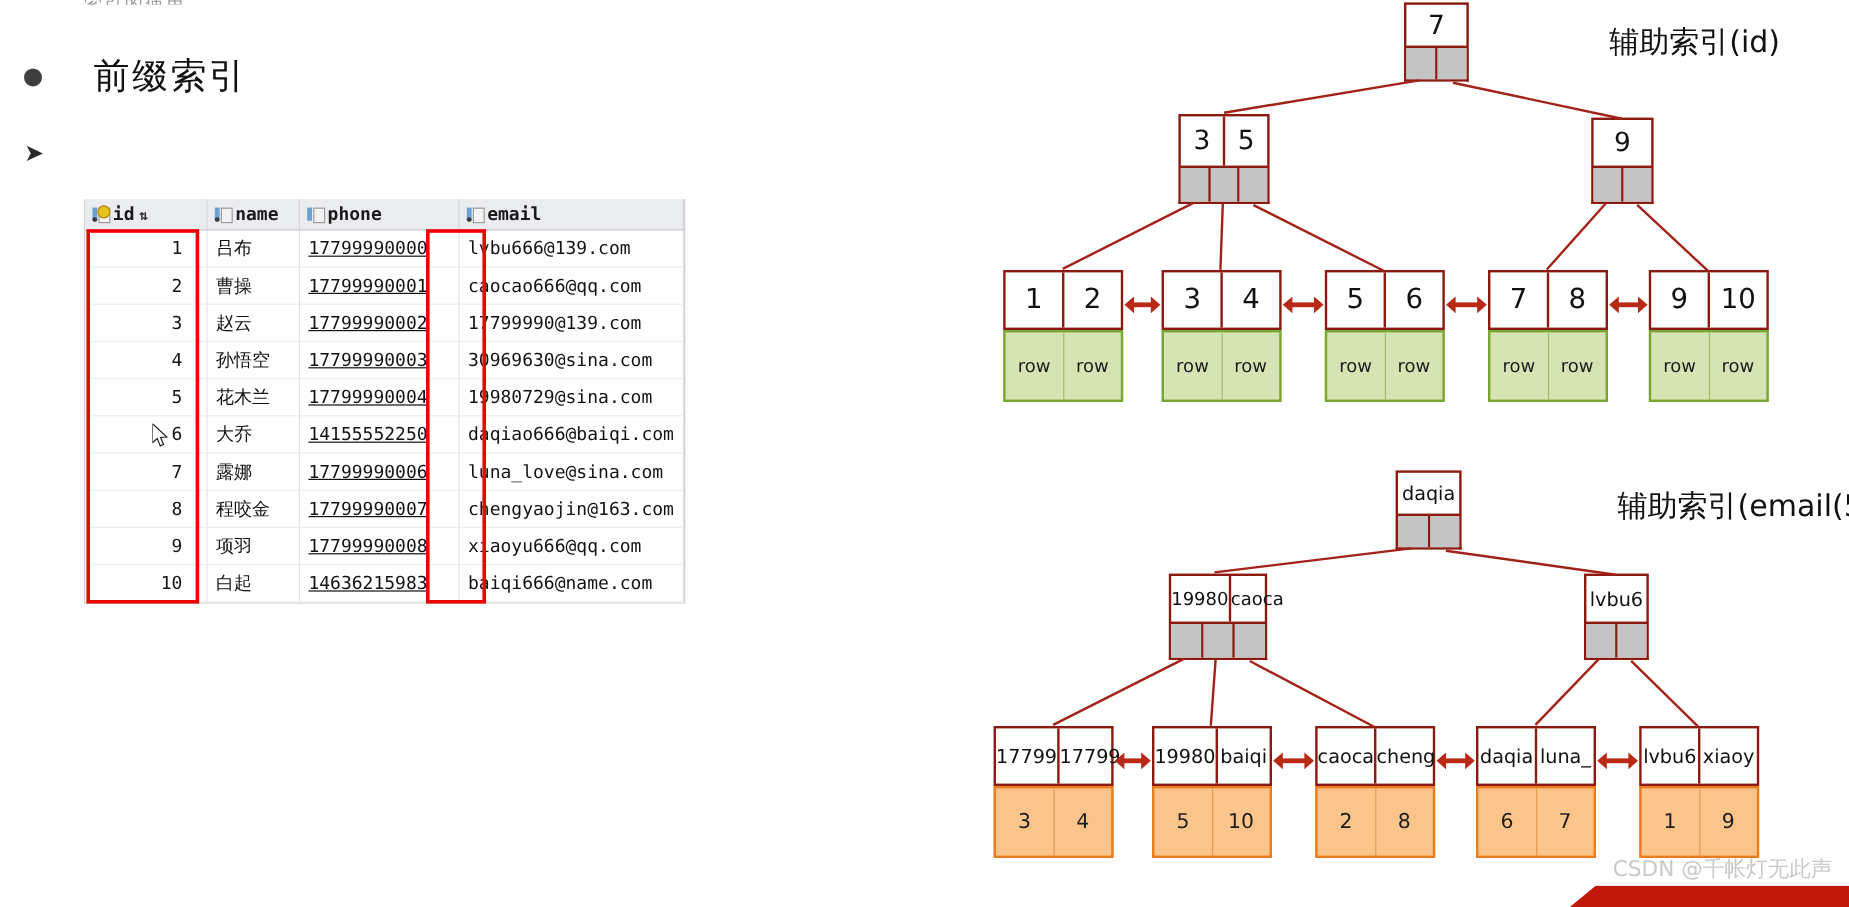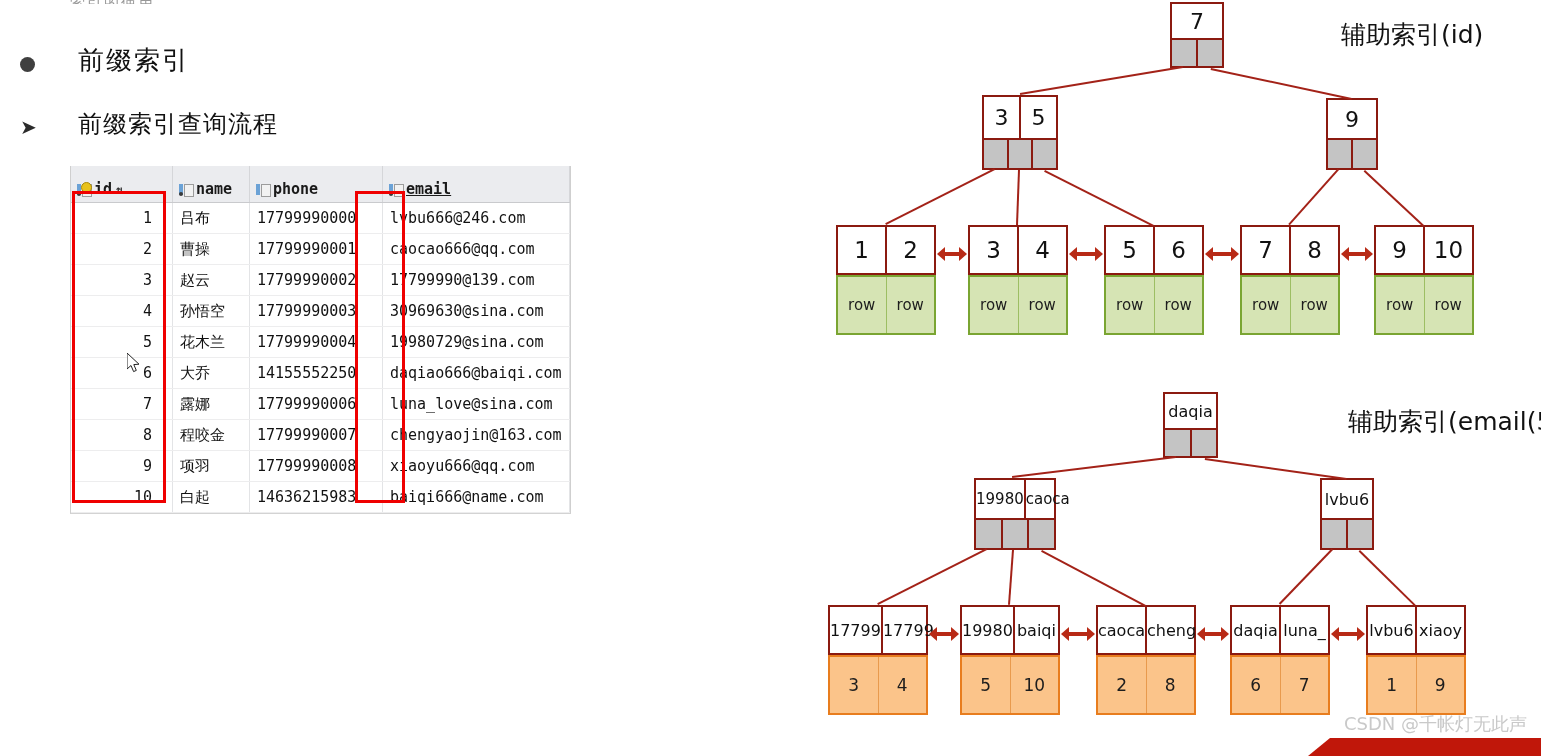--- a/index.html
+++ b/index.html
@@ -17,21 +17,21 @@
     overflow:hidden;color:#444;font-size:15px;opacity:.55;letter-spacing:2px;
     white-space:nowrap;
   }
 
   #bullet-row{position:absolute;left:20px;top:45px;width:520px;height:44px;}
   #bullet-dot{
     position:absolute;left:0px;top:12px;width:15px;height:15px;border-radius:50%;
     background:#3f3f3f;
   }
   #bullet-text{
-    position:absolute;left:58px;top:-2px;font-size:26px;color:#111;
+    position:absolute;left:58px;top:-2px;font-size:30px;color:#111;
     font-family:"DejaVu Sans","Liberation Sans",sans-serif;letter-spacing:2px;
     white-space:nowrap;
   }
 
   #sub-row{position:absolute;left:20px;top:111px;width:520px;height:36px;}
   #sub-arrow{
     position:absolute;left:0px;top:4px;font-size:20px;color:#2b2b2b;
     font-family:"DejaVu Sans",sans-serif;
   }
   #sub-text{
@@ -44,35 +44,35 @@
   #grid{
     position:absolute;left:70px;top:166px;
     border:1px solid #cfcfcf;border-top:none;border-bottom:1px solid #d3d3d3;
     background:#fff;
   }
   #grid table{border-collapse:collapse;}
   #grid th{
     background:#ebecef;border-right:1px solid #d5d6d9;border-bottom:1px solid #c9cacd;
     font-family:"DejaVu Sans Mono","Liberation Mono",monospace;
     font-size:15px;font-weight:700;color:#1a1a1a;text-align:left;
-    padding:14px 6px 4px 6px;height:18px;
+    padding:3px 6px 4px 6px;height:18px;
   }
   #grid td{
     border-right:1px solid #e3e4e6;border-bottom:1px solid #ededee;
     font-family:"DejaVu Sans Mono","Liberation Mono",monospace;
     font-size:15px;color:#121212;padding:4px 7px;height:22px;white-space:nowrap;
   }
   #grid td.c-id{text-align:right;width:74px;padding-right:20px;}
   #grid td.c-name{width:62px;}
-  #grid td.c-phone{width:118px;}
+  #grid td.c-phone{width:118px;text-decoration:underline;}
   #grid td.c-email{width:172px;}
   #grid th.h-id{width:74px;}
   #grid th.h-name{width:62px;}
   #grid th.h-phone{width:118px;}
-  #grid th.h-email{width:172px;text-decoration:underline;}
+  #grid th.h-email{width:172px;}
 
   .colicon{display:inline-block;width:13px;height:13px;margin-right:4px;
            vertical-align:-2px;position:relative;}
   .colicon .bar{position:absolute;left:0;top:1px;width:4px;height:11px;background:#6ba2d6;}
   .colicon .grid3{position:absolute;left:5px;top:1px;width:8px;height:11px;
                   background:#f2f2f2;border:1px solid #9c9c9c;}
   .colicon.keyed .key{position:absolute;left:4px;top:-1px;width:9px;height:9px;
                   border-radius:50%;background:#e8c21c;border:1px solid #a8890a;}
   .colicon .dot{position:absolute;left:0px;bottom:0px;width:4px;height:4px;
                 border-radius:50%;background:#3a3a3a;}
@@ -144,21 +144,20 @@
 
 <div id="slide-topclip">索引的使用</div>
 
 <div id="bullet-row">
   <div id="bullet-dot"></div>
   <div id="bullet-text">前缀索引</div>
 </div>
 
 <div id="sub-row">
   <div id="sub-arrow">➤</div>
-  <div id="sub-text">前缀索引查询流程</div>
 </div>
 
 <div id="grid">
   <table>
     <thead>
       <tr>
         <th class="h-id">
           <span class="colicon keyed">
             <span class="bar"></span><span class="grid3"></span><span class="key"></span><span class="dot"></span>
           </span><span>id</span><span class="sortarrow">⇅</span>
@@ -178,21 +177,21 @@
             <span class="bar"></span><span class="grid3"></span><span class="dot"></span>
           </span><span>email</span>
         </th>
       </tr>
     </thead>
     <tbody id="grid-body">
         <tr>
           <td class="c-id">1</td>
           <td class="c-name">吕布</td>
           <td class="c-phone">17799990000</td>
-          <td class="c-email">lvbu666@246.com</td>
+          <td class="c-email">lvbu666@139.com</td>
         </tr>
         <tr>
           <td class="c-id">2</td>
           <td class="c-name">曹操</td>
           <td class="c-phone">17799990001</td>
           <td class="c-email">caocao666@qq.com</td>
         </tr>
         <tr>
           <td class="c-id">3</td>
           <td class="c-name">赵云</td>

